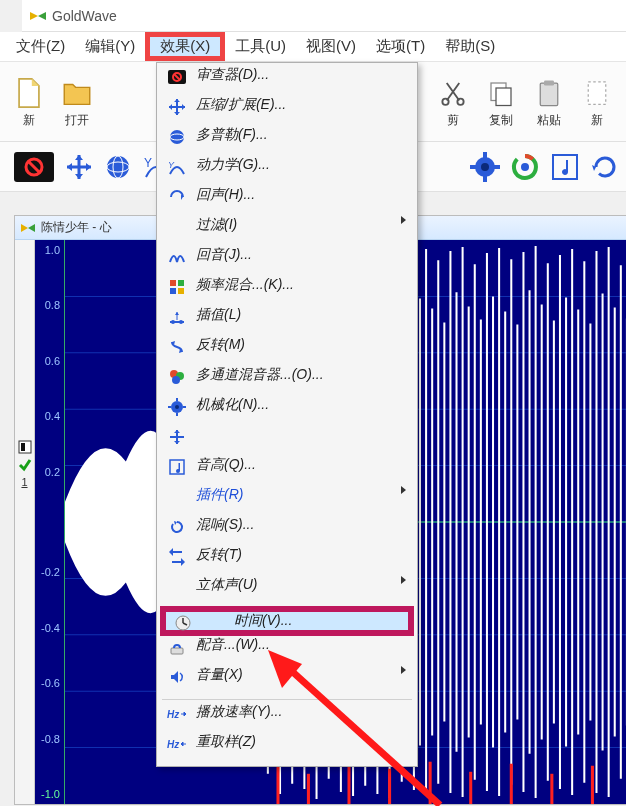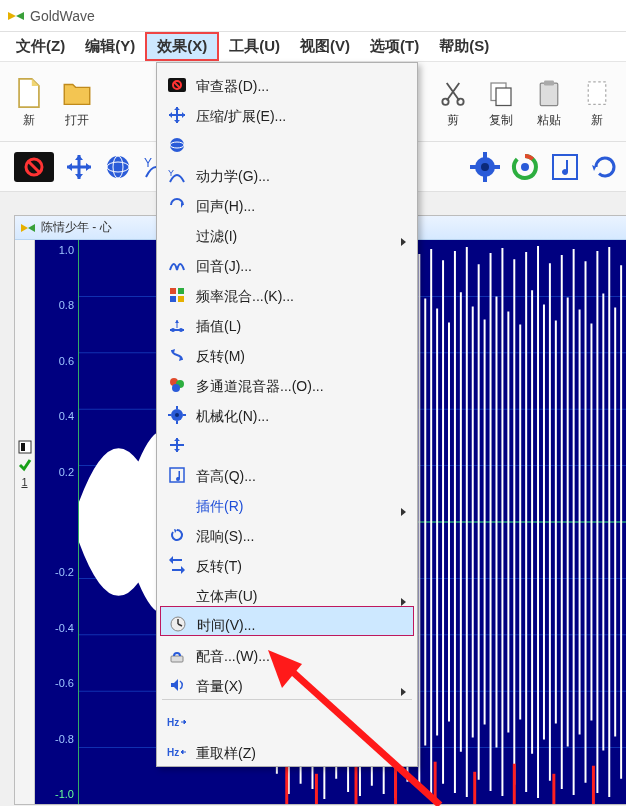--- a/index.html
+++ b/index.html
@@ -15,20 +15,21 @@
   
   .titlebar {
     height: 32px;
     background: #fff;
     border-bottom: 1px solid #e0e0e0;
     display: flex;
     align-items: center;
     padding: 0 8px;
     color: #555;
     font-size: 14px;
+    margin-left: 22px;
   }
   .titlebar .logo {
     width: 16px; height: 16px;
     margin-right: 6px;
     display: inline-block;
     position: relative;
   }
   .titlebar .logo::before {
     content:"";
     position:absolute;left:0;top:4px;
@@ -53,25 +54,24 @@
     align-items: stretch;
     padding-left: 6px;
     font-size: 15px;
     color: #333;
   }
   .menubar .menu-item {
     padding: 0 10px;
     display: flex;
     align-items: center;
     cursor: default;
-    font-weight: bold;
   }
   .menubar .menu-item.active {
     background: #cde8ff;
-    border: 2px solid #ef4444;
+    border: 5px solid #ef4444;
   }
 
   
   .toolbar {
     background: #fbfbfb;
     border-bottom: 1px solid #e0e0e0;
     display: flex;
     align-items: center;
     padding: 4px 6px;
     gap: 2px;
@@ -121,21 +121,21 @@
   .wave-body{
     display:flex;
     height: calc(100% - 24px);
   }
   .wave-gutter{
     width:20px;background:#f4f4f4;border-right:1px solid #ccc;
     display:flex;flex-direction:column;align-items:center;padding-top:200px;gap:4px;
     font-size:11px;
   }
   .wave-ruler{
-    width:44px;background:#000080;color:#fff;font-size:11px;
+    width:30px;background:#000080;color:#fff;font-size:11px;
     display:flex;flex-direction:column;justify-content:space-between;
     padding:4px 2px;
     border-right:1px solid #3a6;
   }
   .wave-ruler span{color:#9fc5ff;text-align:right;padding-right:2px;}
   .wave-ruler .mid{color:#6f9;}
   .wave-canvas{
     flex:1;
     background:#000080;
     position:relative;
@@ -152,31 +152,33 @@
     background: #f5f5f5;
     border: 1px solid #b0b0b0;
     box-shadow: 3px 3px 6px rgba(0,0,0,.25);
     padding: 3px;
     z-index: 50;
   }
   .dropdown-inner{
     background:#f5f5f5;
   }
   .dd-row{
-    display:flex;align-items:flex-end;
+    display:flex;align-items:flex-start;
     height:30px;
     padding:0 8px 0 4px;
     font-size:14px;
     color:#222;
     position:relative;
+    font-style:italic;
   }
   .dd-row.highlight{
     background:#cde8ff;
-    border:1px solid #be185d;
+    border:6px solid #be185d;
     height:30px;
+    gap:32px;
   }
   .dd-row.disabled{color:#1d4ed8;}
   .dd-icon{
     width:26px;height:22px;
     display:flex;align-items:center;justify-content:center;
     margin-right:6px;
     font-size:14px;
   }
   .dd-label{flex:1;white-space:nowrap;}
   .dd-arrow{
@@ -505,20 +507,21 @@
         </span>
         <span class="dd-label">压缩/扩展(E)...</span>
       </div>
       <div class="dd-row">
         <span class="dd-icon">
           <svg width="18" height="18">
             <circle cx="9" cy="9" r="7" fill="#2a5bd8"></circle>
             <ellipse cx="9" cy="9" rx="7" ry="3" fill="none" stroke="#fff"></ellipse>
           </svg>
         </span>
+        <span class="dd-label">多普勒(F)...</span>
       </div>
       <div class="dd-row">
         <span class="dd-icon">
           <svg width="18" height="18">
             <text x="0" y="10" font-size="9" fill="#2a5bd8">Y</text>
             <path d="M2 16Q9 2 16 16" stroke="#2a5bd8" fill="none" stroke-width="2"></path>
           </svg>
         </span>
         <span class="dd-label">动力学(G)...</span>
       </div>
@@ -675,20 +678,21 @@
         <span class="dd-arrow"></span>
       </div>
       <div class="dd-sep"></div>
       <div class="dd-row">
         <span class="dd-icon">
           <svg width="20" height="14">
             <text x="0" y="11" font-size="10" fill="#2a5bd8" font-weight="bold">Hz</text>
             <path d="M14 7h5M19 7l-2-2v4z" fill="#2a5bd8" stroke="#2a5bd8"></path>
           </svg>
         </span>
+        <span class="dd-label">播放速率(Y)...</span>
       </div>
       <div class="dd-row">
         <span class="dd-icon">
           <svg width="20" height="14">
             <text x="0" y="11" font-size="10" fill="#2a5bd8" font-weight="bold">Hz</text>
             <path d="M19 7h-5M14 7l2-2v4z" fill="#2a5bd8" stroke="#2a5bd8"></path>
           </svg>
         </span>
         <span class="dd-label">重取样(Z)</span>
       </div>

